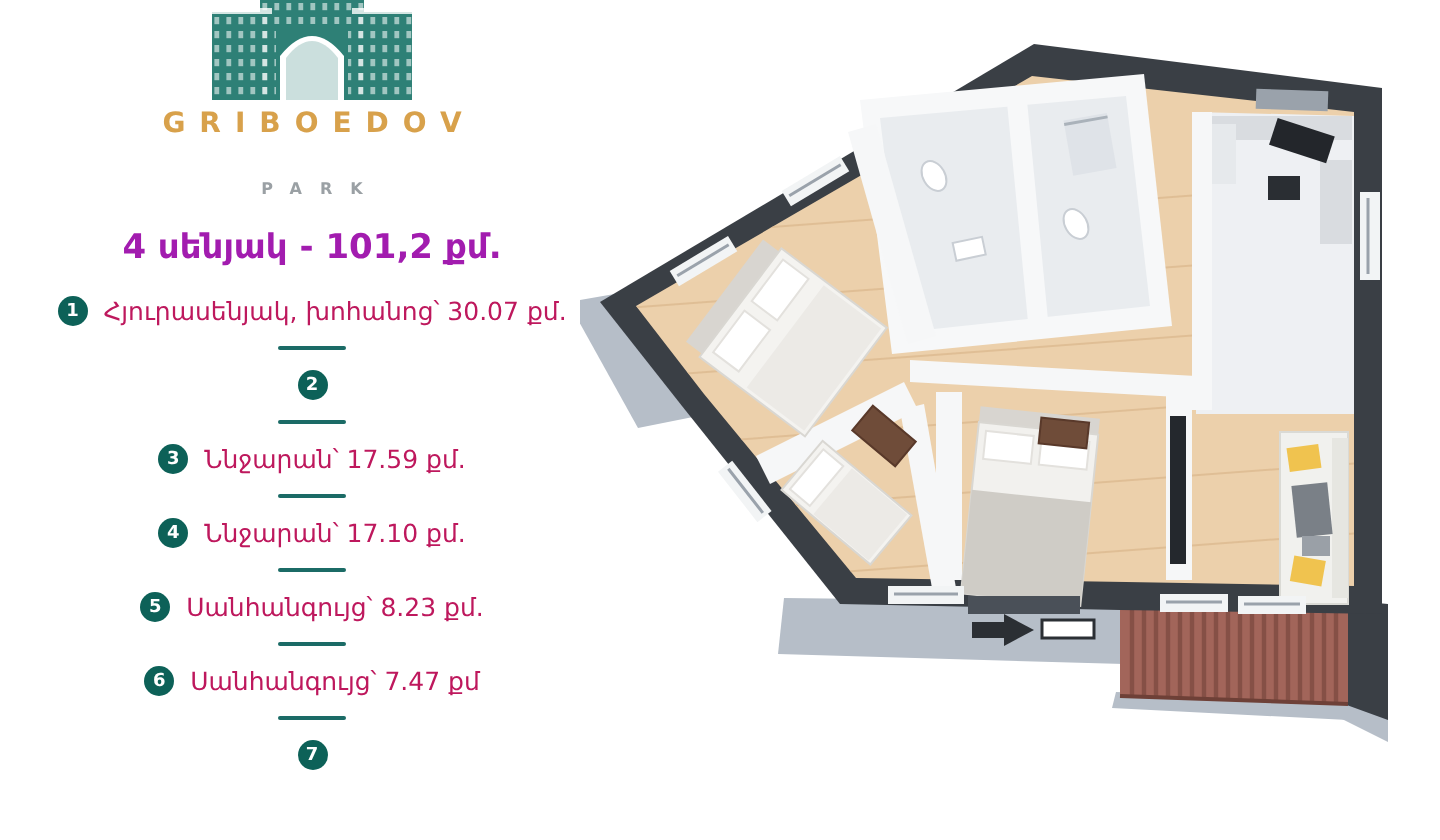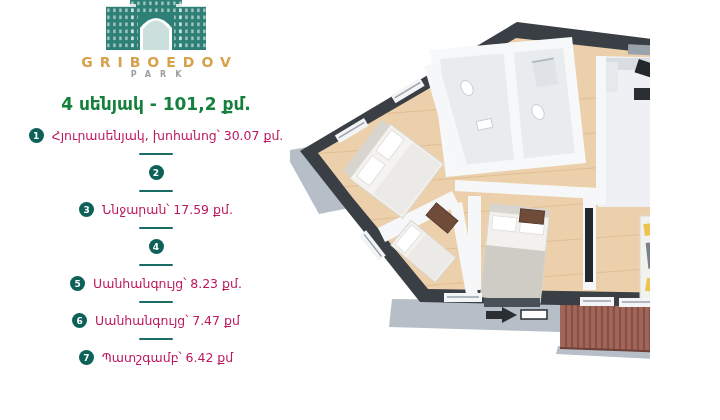--- a/index.html
+++ b/index.html
@@ -1,23 +1,23 @@
 <!DOCTYPE html>
 <html><head>
 <meta charset="utf-8">
 <style>
   html,body{margin:0;padding:0;background:#fff;}
-  .page{position:relative;width:650px;height:420px;background:#ffffff;overflow:hidden;
+  .page{position:relative;width:720px;height:420px;background:#ffffff;overflow:hidden;
         font-family:"DejaVu Sans","Liberation Sans",sans-serif;}
   .left-panel{position:absolute;left:10px;top:0;width:292px;height:420px;
               display:flex;flex-direction:column;align-items:center;}
   .logo-icon{margin-top:0;flex:none;}
   .brand-name{color:#d8a14b;font-size:14px;font-weight:bold;letter-spacing:7px;text-indent:7px;margin-top:4px;}
-  .brand-sub{color:#9aa0a4;font-size:8px;font-weight:bold;letter-spacing:9px;text-indent:9px;margin-top:0;}
-  .plan-title{color:#15803d;font-size:17px;font-weight:bold;margin-top:15px;}
+  .brand-sub{color:#9aa0a4;font-size:8px;font-weight:bold;letter-spacing:9px;text-indent:9px;margin-top:20px;}
+  .plan-title{color:#a21caf;font-size:17px;font-weight:bold;margin-top:15px;}
   .room-list{margin-top:14px;display:flex;flex-direction:column;align-items:center;width:100%;}
   .room-item{display:flex;align-items:center;gap:8px;}
   .badge{width:15px;height:15px;border-radius:50%;background:#0d6158;color:#fff;
          font-size:9px;font-weight:bold;display:flex;align-items:center;justify-content:center;flex:none;}
   .room-label{color:#be185d;font-size:12.5px;white-space:nowrap;}
   .divider{width:34px;height:2px;background:#1b6b66;margin:10px 0;border-radius:1px;}
   .floorplan-wrap{position:absolute;left:290px;top:0;width:430px;height:420px;}
 </style>
 </head>
 <body>
@@ -61,35 +61,35 @@
         <span class="badge">2</span>
       </div>
       <div class="divider"></div>
       <div class="room-item">
         <span class="badge">3</span>
         <span class="room-label">Ննջարան՝ 17.59 քմ.</span>
       </div>
       <div class="divider"></div>
       <div class="room-item">
         <span class="badge">4</span>
+        <span class="room-label">Ննջարան՝ 17.10 քմ.</span>
       </div>
       <div class="divider"></div>
       <div class="room-item">
         <span class="badge">5</span>
         <span class="room-label">Սանհանգույց՝ 8.23 քմ.</span>
       </div>
       <div class="divider"></div>
       <div class="room-item">
         <span class="badge">6</span>
         <span class="room-label">Սանհանգույց՝ 7.47 քմ</span>
       </div>
       <div class="divider"></div>
       <div class="room-item">
         <span class="badge">7</span>
-        <span class="room-label">Պատշգամբ՝ 6.42 քմ</span>
       </div>
     </div>
   </div>
 
   <div class="floorplan-wrap">
   <svg width="430" height="420" viewBox="290 0 430 420">
     <defs>
       <clipPath id="floorclip">
         <path d="M516,38 L677,56 L677,293 L563,291 L428,289 L352,197 L318,153 Z"></path>
       </clipPath>

